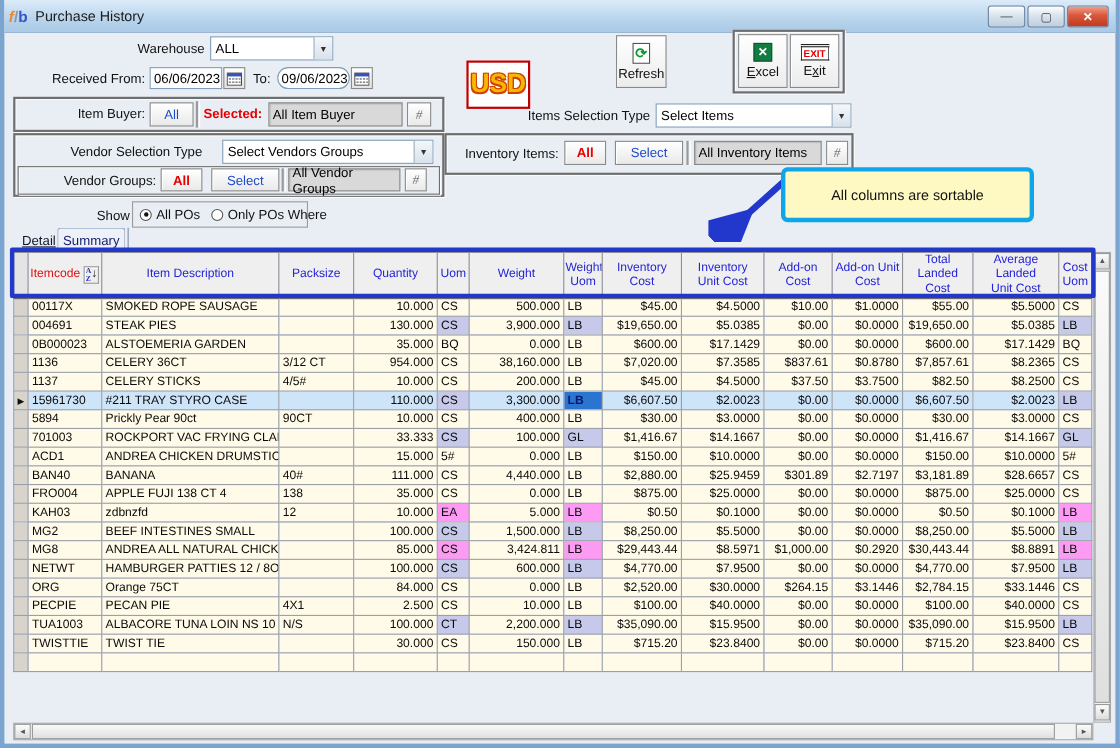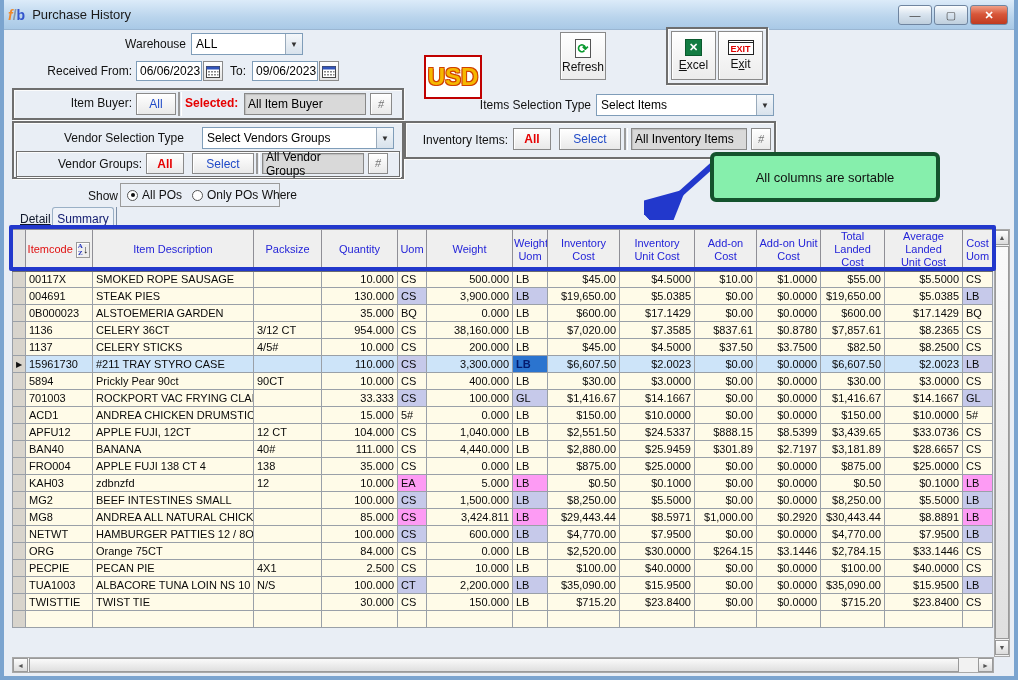--- a/index.html
+++ b/index.html
@@ -57,22 +57,22 @@
   .exit-ico { width:26px; height:15px; border:1px solid #222; border-top:3px double #222; background:#fff;
               color:#e00000; font-weight:bold; font-size:9px; letter-spacing:0; display:flex; align-items:center; justify-content:center; }
   .u { text-decoration:underline; }
   
   .radio-group { position:absolute; border:1px solid #9a9a9a; background:transparent; display:flex;
                  align-items:center; padding:0 6px; gap:10px; }
   .radio { display:flex; align-items:center; gap:4px; font-size:12px; color:#111; white-space:nowrap; }
   .rdot { width:11px; height:11px; border-radius:50%; border:1px solid #555; background:#fff; position:relative; }
   .rdot.on::after { content:""; position:absolute; left:2.5px; top:2.5px; width:4px; height:4px; border-radius:50%; background:#111; }
   
-  .callout { position:absolute; left:706px; top:152px; width:230px; height:50px; background:#86efac;
-             border:4px solid #14532d; border-radius:6px; display:flex; align-items:center; justify-content:center;
+  .callout { position:absolute; left:706px; top:152px; width:230px; height:50px; background:#fef9c3;
+             border:4px solid #0ea5e9; border-radius:6px; display:flex; align-items:center; justify-content:center;
              font-size:13px; color:#111; z-index:30; }
   .callout-arrow { position:absolute; left:640px; top:150px; z-index:29; }
   
   .tab-detail { position:absolute; left:16px; top:212px; font-size:12px; color:#0f172a; text-decoration:underline; }
   .tab-summary { position:absolute; left:48px; top:207px; width:62px; height:22px; background:#eef2f8;
                  border:1px solid #9ab0c6; border-bottom:none; border-radius:3px 3px 0 0; display:flex;
                  align-items:center; justify-content:center; font-size:12px; color:#101a6e; }
   .tab-vline { position:absolute; left:112px; top:207px; width:1px; height:22px; background:#7d90a8; }
   
   .gridwrap { position:absolute; left:8px; top:229px; }
@@ -140,21 +140,21 @@
           <rect x="8" y="6" width="2" height="1.5"></rect>
           <rect x="11" y="6" width="1.5" height="1.5"></rect>
           <rect x="2" y="9" width="2" height="1.5"></rect>
           <rect x="5" y="9" width="2" height="1.5"></rect>
           <rect x="8" y="9" width="2" height="1.5"></rect>
           <rect x="11" y="9" width="1.5" height="1.5"></rect>
         </g>
       </svg>
   </div>
   <div class="lbl" style="left:226px;top:64px;">To:</div>
-  <div class="field" style="left:248px;top:61px;width:66px;height:20px;">
+  <div class="field" style="left:248px;top:61px;width:66px;height:20px;border-radius:10px;">
       <span>09/06/2023</span>
     </div>
   <div class="calbtn" style="left:315px;top:61px;">
     <svg width="14" height="13">
         <rect x="0.5" y="1.5" width="13" height="11" fill="#fff" stroke="#444"></rect>
         <rect x="0.5" y="1.5" width="13" height="3" fill="#3355bb"></rect>
         <g fill="#888">
           <rect x="2" y="6" width="2" height="1.5"></rect>
           <rect x="5" y="6" width="2" height="1.5"></rect>
           <rect x="8" y="6" width="2" height="1.5"></rect>
@@ -448,37 +448,20 @@
             <td class="r">$150.00</td>
             <td class="r">$10.0000</td>
             <td class="r">$0.00</td>
             <td class="r">$0.0000</td>
             <td class="r">$150.00</td>
             <td class="r">$10.0000</td>
             <td>5#</td>
           </tr>
           <tr>
             <td class="marker"></td>
-            <td>APFU12</td>
-            <td>APPLE FUJI, 12CT</td>
-            <td>12 CT</td>
-            <td class="r">104.000</td>
-            <td>CS</td>
-            <td class="r">1,040.000</td>
-            <td>LB</td>
-            <td class="r">$2,551.50</td>
-            <td class="r">$24.5337</td>
-            <td class="r">$888.15</td>
-            <td class="r">$8.5399</td>
-            <td class="r">$3,439.65</td>
-            <td class="r">$33.0736</td>
-            <td>CS</td>
-          </tr>
-          <tr>
-            <td class="marker"></td>
             <td>BAN40</td>
             <td>BANANA</td>
             <td>40#</td>
             <td class="r">111.000</td>
             <td>CS</td>
             <td class="r">4,440.000</td>
             <td>LB</td>
             <td class="r">$2,880.00</td>
             <td class="r">$25.9459</td>
             <td class="r">$301.89</td>

